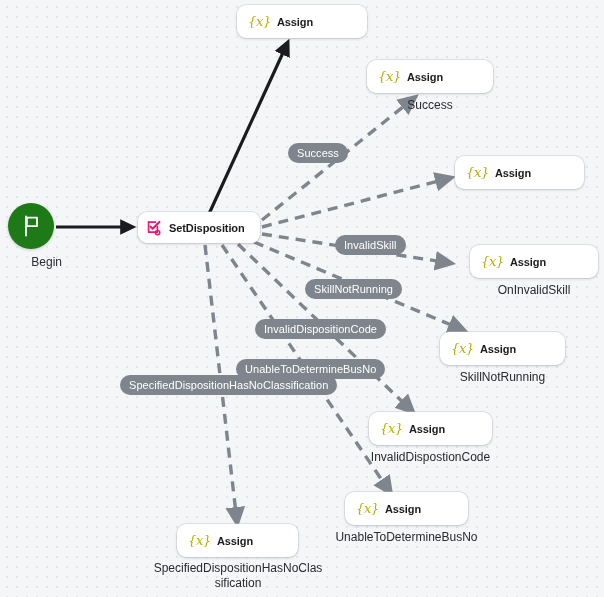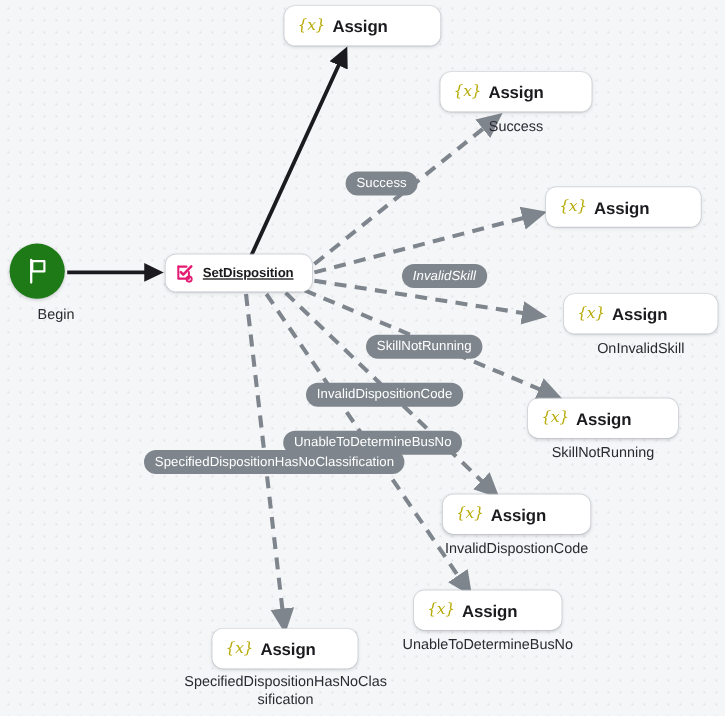--- a/index.html
+++ b/index.html
@@ -46,21 +46,21 @@
   .node .xicon {
     font-family: "DejaVu Serif", serif;
     font-style: italic;
     font-size: 13px;
     color: #b8ac0b;
     margin-right: 6px;
     letter-spacing: -0.3px;
     flex: none;
   }
   .node .ntitle {
-    font-size: 14px;
+    font-size: 11px;
     font-weight: bold;
     color: #1b1b1f;
     letter-spacing: -0.1px;
     white-space: nowrap;
   }
   .node-caption {
     position: absolute;
     font-size: 12px;
     color: #2a2a30;
     text-align: center;
@@ -90,21 +90,20 @@
     font-size: 12px;
     color: #2a2a30;
   }
   
   #setdisp-node {
     left: 138px;
     top: 212px;
     width: 122px;
     height: 31px;
     padding-left: 9px;
-    text-decoration: underline;
   }
   #setdisp-node .ntitle { font-size: 11px; }
   .sd-icon {
     width: 16px;
     height: 16px;
     margin-right: 6px;
     flex: none;
     position: relative;
   }
   
@@ -218,21 +217,21 @@
   <div class="node" style="left:177px; top:524px; width:121px;">
     <span class="xicon">{x}</span>
     <span class="ntitle">Assign</span>
   </div>
   <div class="node-caption" style="left:152px; top:561px; width:172px;">SpecifiedDispositionHasNoClas
 sification</div>
 
   <div class="edge-label" style="left:288px; top:143px;">Success</div>
 
 
-  <div class="edge-label" style="left:335px; top:220px;font-style:italic;">InvalidSkill</div>
+  <div class="edge-label" style="left:335px; top:235px;">InvalidSkill</div>
 
   <div class="edge-label" style="left:305px; top:279px;">SkillNotRunning</div>
 
   <div class="edge-label" style="left:255px; top:319px;">InvalidDispositionCode</div>
 
   <div class="edge-label" style="left:236px; top:359px;">UnableToDetermineBusNo</div>
 
   <div class="edge-label" style="left:120px; top:375px;">SpecifiedDispositionHasNoClassification</div>
 
 </div>

